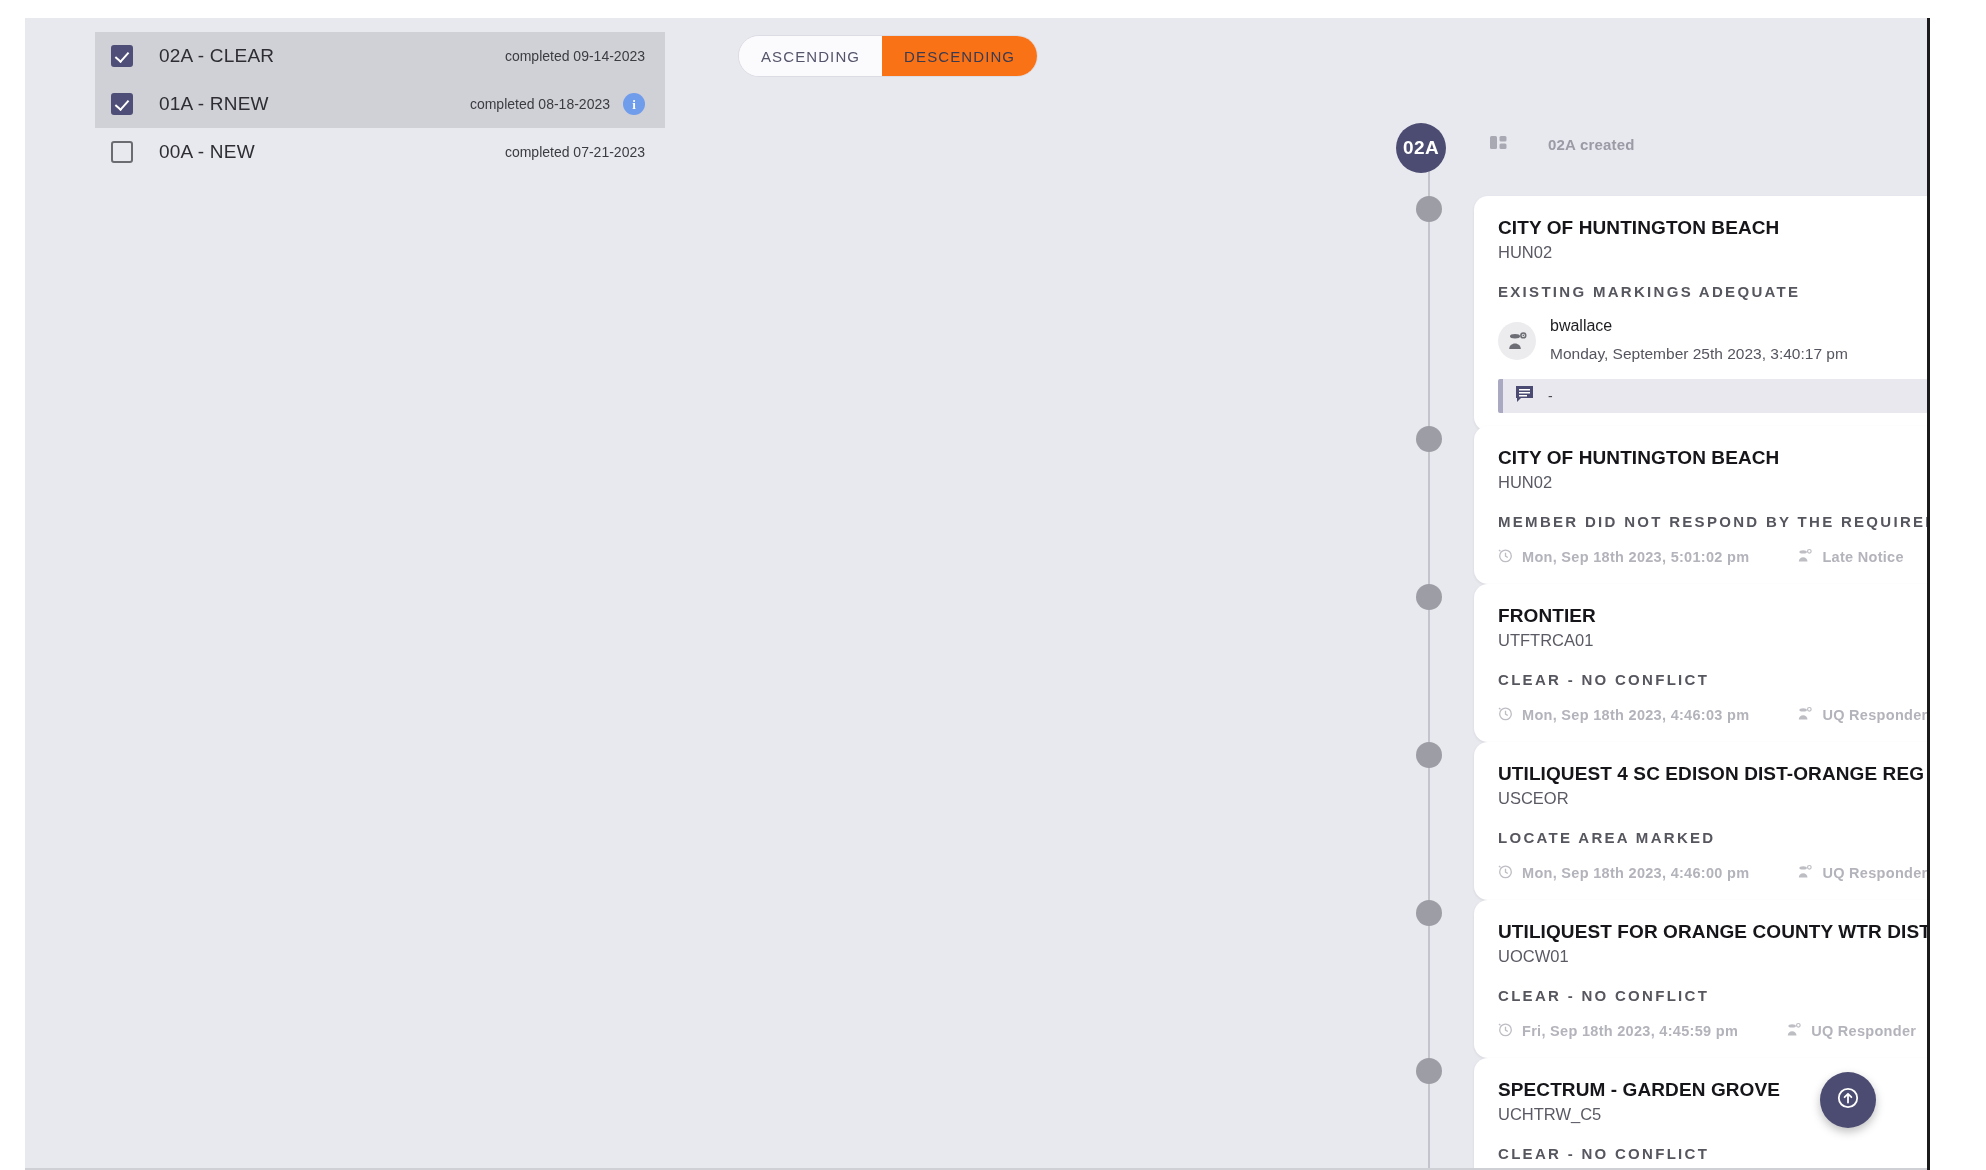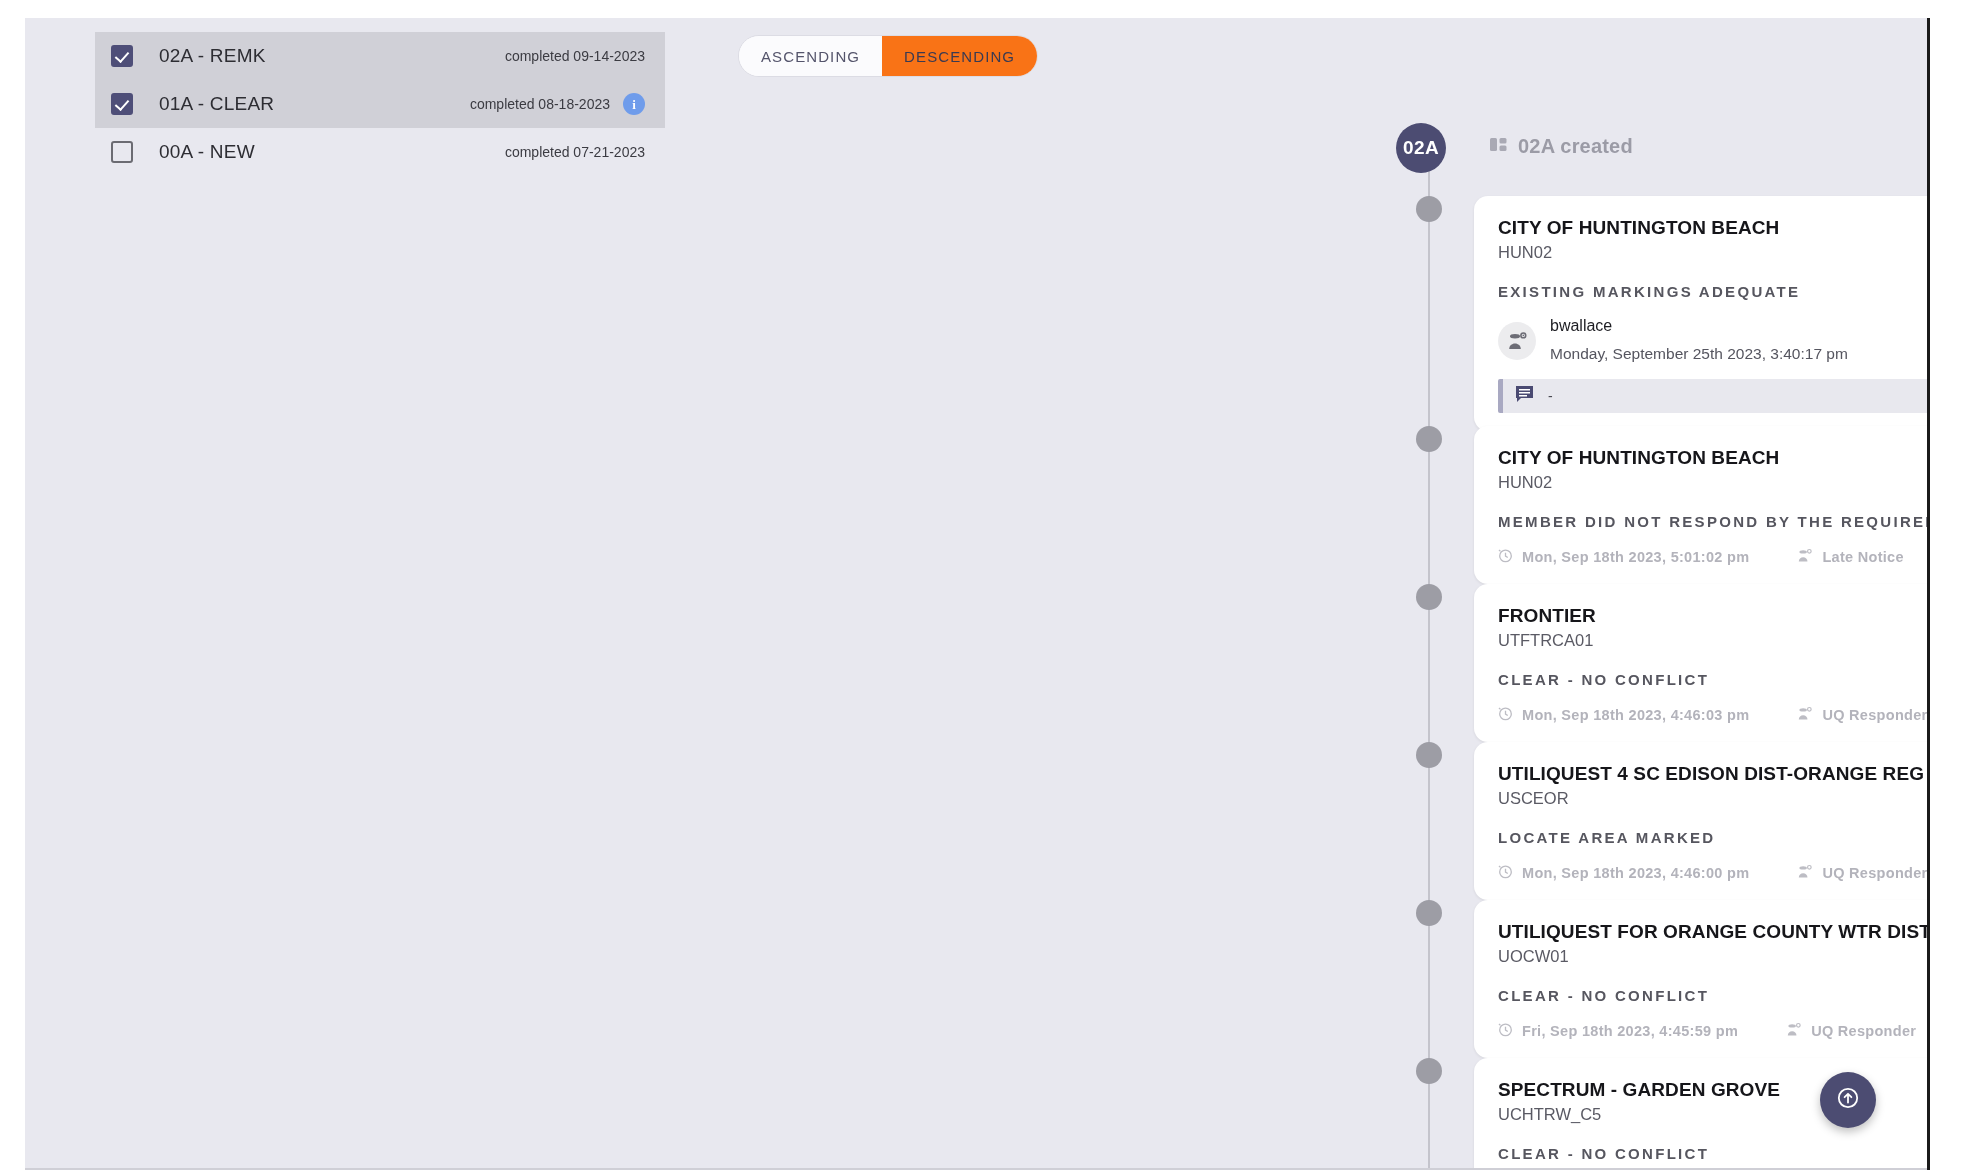--- a/index.html
+++ b/index.html
@@ -180,24 +180,25 @@
   }
   #group-created {
     position: absolute;
     left: 800px;
     top: 117px;
     display: flex;
     align-items: center;
     gap: 11px;
   }
   #group-created .gc-label {
-    font-size: 20px;
+    font-size: 15px;
     font-weight: bold;
     color: #9b9ba6;
     letter-spacing: .2px;
+    margin-left: 30px;
   }
 
   
   .event {
     position: absolute;
     left: 0;
     right: 0;
   }
   .dot {
     position: absolute;
@@ -332,29 +333,29 @@
 </head>
 <body>
 
 <div id="app-frame">
 
   <div id="ticket-sidebar">
     <div id="ticket-list">
 
       <div class="ticket-row selected">
         <div class="cbox on"></div>
-        <span class="ticket-label">02A - REMK</span>
+        <span class="ticket-label">02A - CLEAR</span>
         <div class="ticket-right">
           <span class="ticket-date">completed 09-14-2023</span>
         </div>
       </div>
 
       <div class="ticket-row selected">
         <div class="cbox on"></div>
-        <span class="ticket-label">01A - CLEAR</span>
+        <span class="ticket-label">01A - RNEW</span>
         <div class="ticket-right">
           <span class="ticket-date">completed 08-18-2023</span>
           <span class="info-badge">i</span>
         </div>
       </div>
 
       <div class="ticket-row">
         <div class="cbox off"></div>
         <span class="ticket-label">00A - NEW</span>
         <div class="ticket-right">

